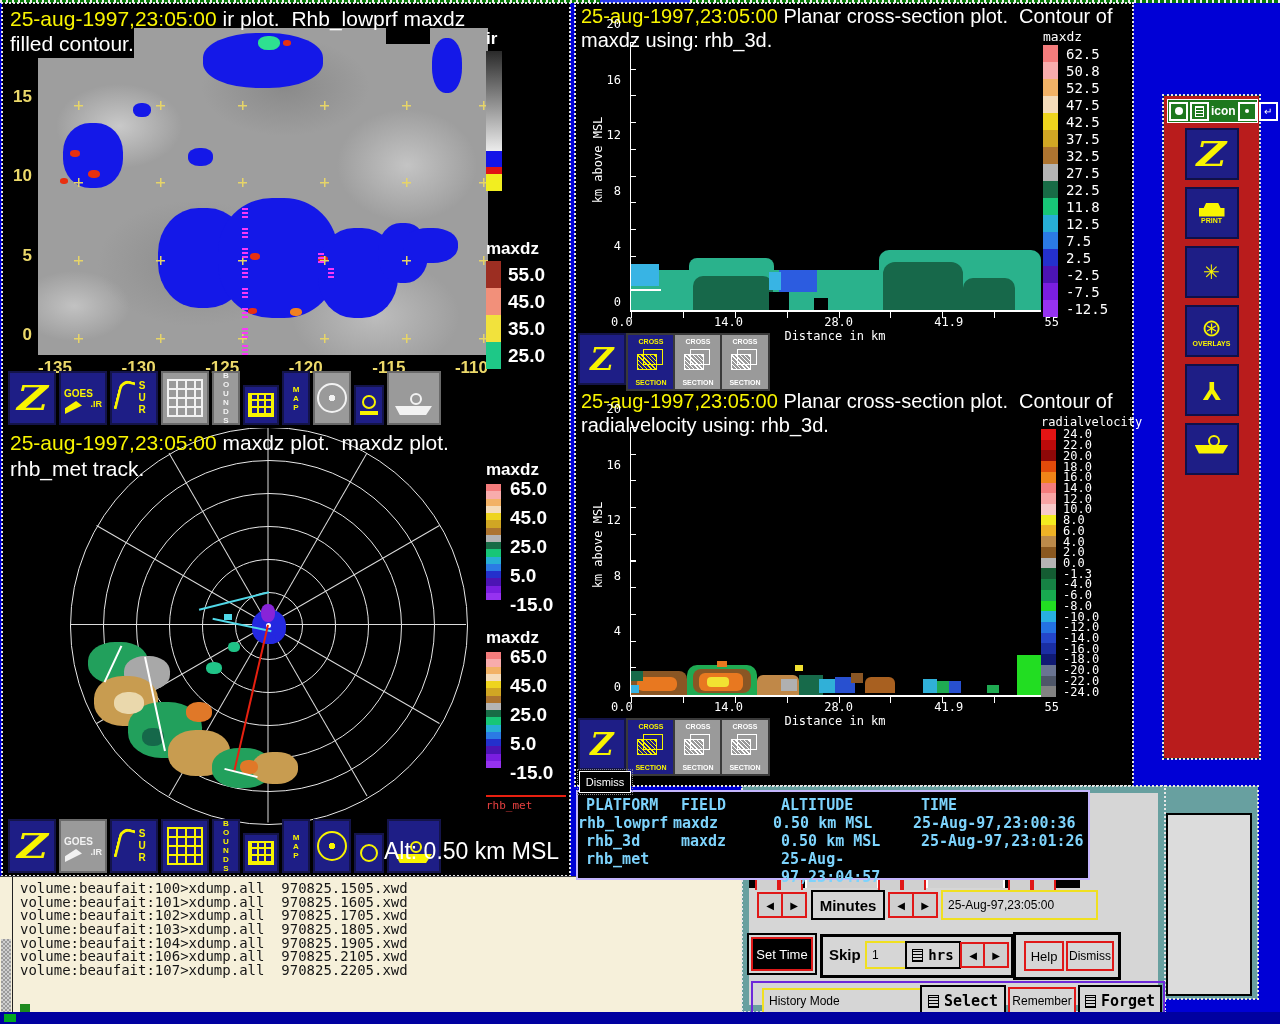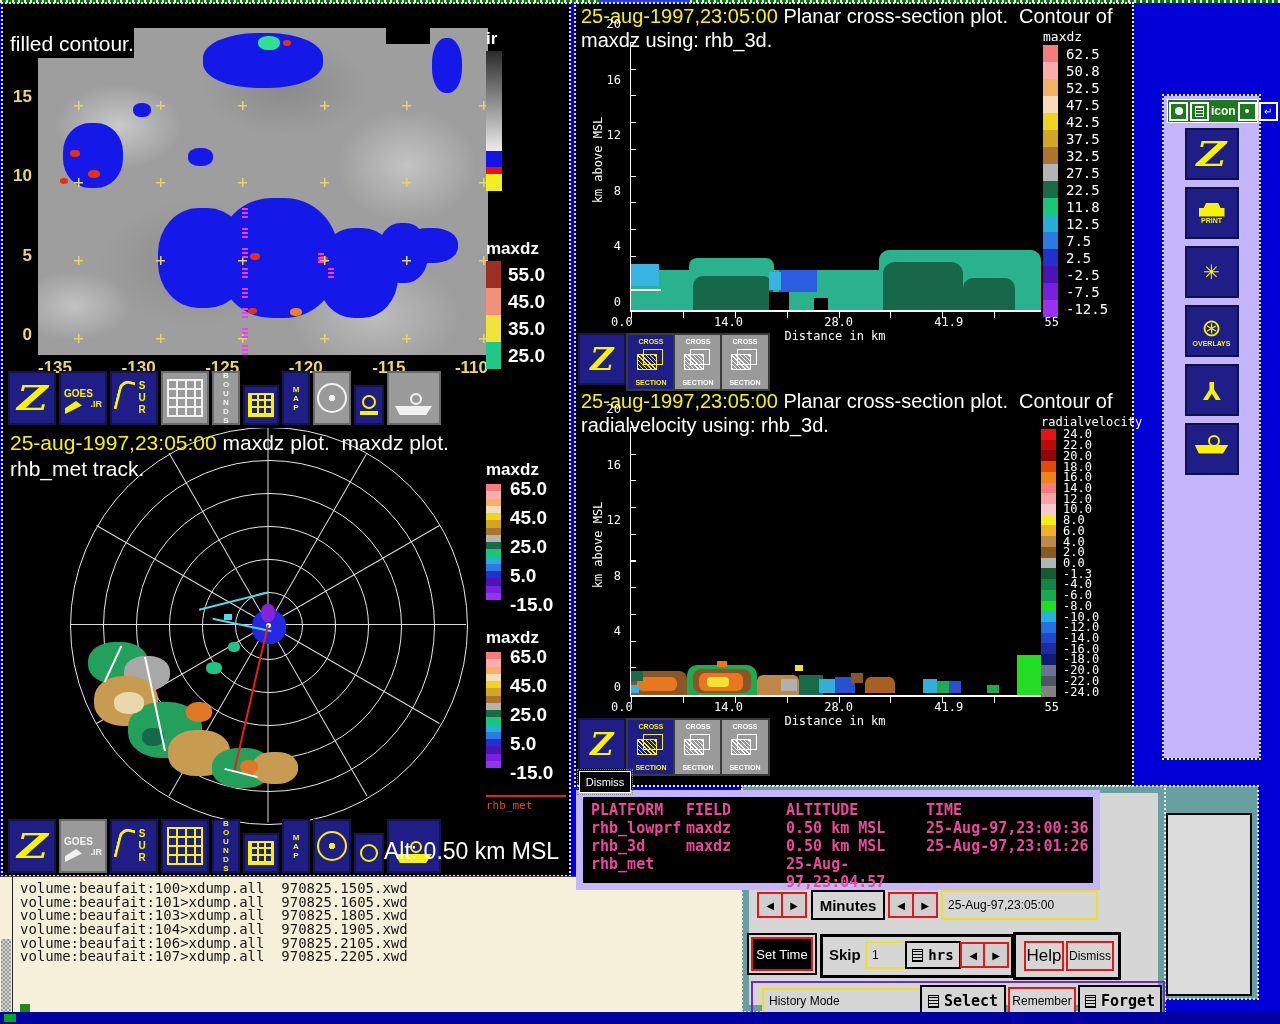--- a/index.html
+++ b/index.html
@@ -191,20 +191,21 @@
       <div class="mg" style="left:204px;top:220px"></div>
         <div class="mg" style="left:204px;top:240px"></div>
       <div class="mg" style="left:204px;top:260px"></div>
         <div class="mg" style="left:204px;top:280px"></div>
       <div class="mg" style="left:204px;top:300px"></div>
         <div class="mg" style="left:204px;top:317px"></div>
       <div class="mg" style="left:280px;top:225px"></div>
         <div class="mg" style="left:290px;top:240px"></div>
     </div>
 
+    <div class="a ttl" style="left:8px;top:4px"><span class="ty">25-aug-1997,23:05:00</span><span class="tw"> ir plot.  Rhb_lowprf maxdz</span></div>
     <div class="a ttl tw" style="left:8px;top:29px">filled contour.</div>
 
     <div class="a iry" style="left:4px;top:84px;height:258px;width:26px">
 
     <div>15</div>
         <div>10</div>
         <div>5</div>
         <div>0</div>
       </div>
     <div class="a irx" style="left:36px;top:355px;width:450px">
@@ -741,20 +742,21 @@
   </div>
 </div>
 
 <div class="a" style="left:0;top:876px;width:742px;height:136px;background:#f6f0da;border-top:1px solid #444">
   <div class="a" style="left:12px;top:0;width:1px;height:136px;background:#222"></div>
   <div class="a" style="left:1px;top:62px;width:10px;height:74px;background:repeating-conic-gradient(#9a9a9a 0 25%,#cfcfcf 0 50%) 0 0/4px 4px"></div>
   <div class="a" style="left:20px;top:3px">
 
   <div class="tline">volume:beaufait:100&gt;xdump.all  970825.1505.xwd</div>
       <div class="tline">volume:beaufait:101&gt;xdump.all  970825.1605.xwd</div>
+      <div class="tline">volume:beaufait:102&gt;xdump.all  970825.1705.xwd</div>
       <div class="tline">volume:beaufait:103&gt;xdump.all  970825.1805.xwd</div>
       <div class="tline">volume:beaufait:104&gt;xdump.all  970825.1905.xwd</div>
       <div class="tline">volume:beaufait:106&gt;xdump.all  970825.2105.xwd</div>
       <div class="tline">volume:beaufait:107&gt;xdump.all  970825.2205.xwd</div>
     </div>
   <div class="a" style="left:20px;top:127px;width:10px;height:14px;background:#1e8a1e"></div>
 </div>
 
 <div class="a dotted" style="left:1157px;top:786px;width:101px;height:213px;background:#68a0a0">
   <div class="a" style="left:9px;top:27px;width:82px;height:179px;background:#dcdcdc;border:2px solid #000"></div>
@@ -794,21 +796,21 @@
       <div class="a field" style="left:42px;top:4px;width:34px;height:24px">
         <span>1</span>
         </div>
       <div class="a btn micon" style="left:82px;top:4px;width:52px;height:24px;font:bold 14px 'DejaVu Sans Mono'">
         <span>hrs</span>
         </div>
       <div class="a arr" style="left:137px;top:5px"></div>
       <div class="a arr r" style="left:160px;top:5px"></div>
     </div>
     <div class="a" style="left:264px;top:139px;width:102px;height:42px;border:3px solid #000">
-      <div class="a btn red" style="left:8px;top:6px;width:36px;height:26px;font-size:17px">
+      <div class="a btn red" style="left:8px;top:6px;width:36px;height:26px;font-size:13px">
         <span>Help</span>
         </div>
       <div class="a btn red" style="left:50px;top:6px;width:44px;height:26px;font-size:12px">
         <span>Dismiss</span>
         </div>
     </div>
 
     <div class="a" style="left:2px;top:188px;width:410px;height:36px;border:2px solid #6d28d9">
       <div class="a field" style="left:9px;top:5px;width:152px;height:22px">
         <span>History Mode</span>
@@ -819,31 +821,31 @@
       <div class="a btn red" style="left:255px;top:4px;width:64px;height:24px;font-size:12px">
         <span>Remember</span>
         </div>
       <div class="a btn micon" style="left:325px;top:2px;width:80px;height:28px;font:bold 15px 'DejaVu Sans Mono'">
         <span>Forget</span>
         </div>
     </div>
   </div>
 </div>
 
-<div class="a" style="left:576px;top:790px;width:510px;height:86px;background:#000;border:7px solid #c4b5fd;color:#ec4899;
+<div class="a" style="left:576px;top:790px;width:510px;height:86px;background:#000;border:2px solid #c4b5fd;color:#7dd3fc;
             font:bold 15px 'DejaVu Sans Mono',monospace">
   <div style="display:flex;padding:4px 0 0 8px">
     <div style="width:95px">PLATFORM</div>
     <div style="width:100px">FIELD</div>
     <div style="width:140px">ALTITUDE</div>
     <div style="flex:1">TIME</div>
   </div>
   <div>
 
-      <div style="display:flex;padding-left:8px;height:18px">
+      <div style="display:flex;height:18px">
         <div style="width:95px">rhb_lowprf</div>
         <div style="width:100px">maxdz</div>
         <div style="width:140px">0.50 km MSL</div>
         <div style="flex:1">25-Aug-97,23:00:36</div>
       </div>
 
       <div style="display:flex;padding-left:8px;height:18px">
         <div style="width:95px">rhb_3d</div>
         <div style="width:100px">maxdz</div>
         <div style="width:140px">0.50 km MSL</div>
@@ -857,21 +859,21 @@
         <div style="flex:1"></div>
       </div>
     </div>
 </div>
 
 <div class="a" style="left:579px;top:771px;width:50px;height:20px;background:#000;color:#fff;border:1px solid #fff;
             display:flex;align-items:center;justify-content:center;font-size:11px;outline:1px dotted #888;outline-offset:1px">
   <span>Dismiss</span>
   </div>
 
-<div class="a dotted" style="left:1163px;top:95px;width:95px;height:662px;background:#c4b5fd;border:1px solid #0a3a3a">
+<div class="a dotted" style="left:1163px;top:95px;width:95px;height:662px;background:#b91c1c;border:1px solid #0a3a3a">
   <div class="a" style="left:3px;top:3px;width:87px;height:22px;background:#1e781e;border:1px solid #fff;
               display:flex;align-items:center;gap:2px;padding:0 1px">
     <div class="tb-btn">
         <div style="width:8px;height:8px;background:#fff;border-radius:50%"></div>
       </div>
     <div class="tb-btn">
         <div style="width:7px;height:9px;border:1px solid #fff;background:repeating-linear-gradient(#fff 0 1px,transparent 1px 3px)"></div>
       </div>
     <div style="color:#fff;font:bold 12px 'Liberation Sans';flex:1;text-align:center">icon</div>
     <div class="tb-btn">

